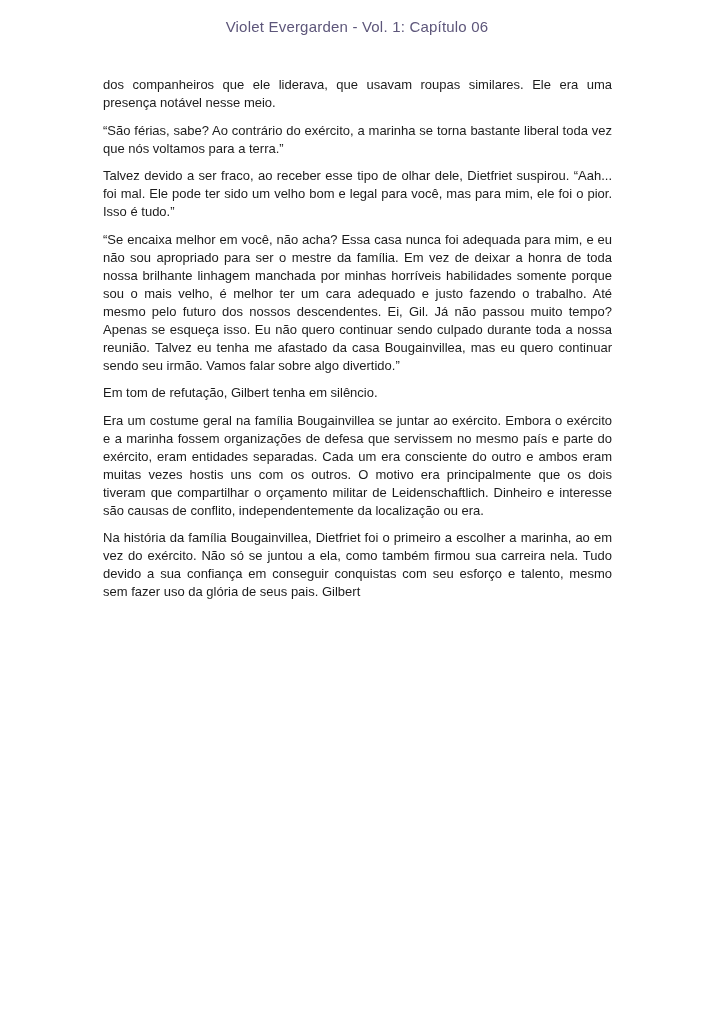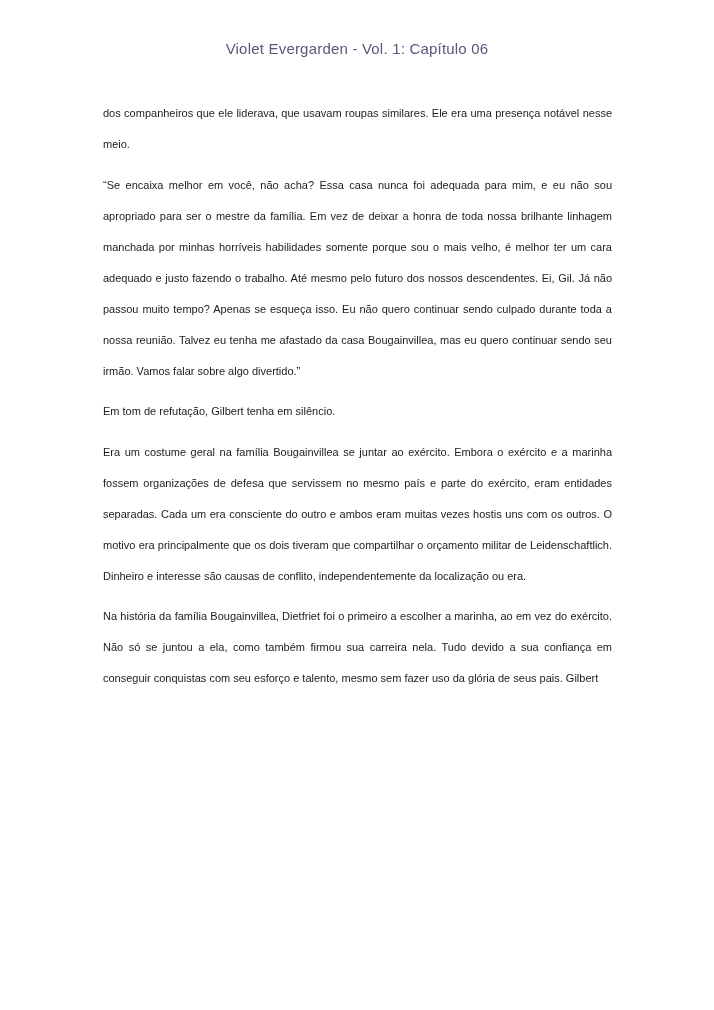--- a/index.html
+++ b/index.html
@@ -13,45 +13,47 @@
   }
   .page {
     position: relative;
     width: 714px;
     height: 1010px;
     background: var(--page-bg);
     font-family: "Liberation Sans", "DejaVu Sans", sans-serif;
     overflow: hidden;
   }
   .doc-title {
-    padding-top: 40px;
+    padding-top: 18px;
     text-align: center;
     font-size: 15px;
     font-weight: 400;
     letter-spacing: 0.2px;
     color: var(--title-color);
   }
   .doc-body {
     margin: 41px 102px 0 103px; 
     color: var(--text-color);
-    font-size: 11px;
-    line-height: 31px;
+    font-size: 13px;
+    line-height: 18px;
   }
   .doc-body p {
     text-align: justify;
     margin-bottom: 9.5px;
   }
   .doc-body p:last-child { margin-bottom: 15px; }
 </style>
 </head>
 <body>
 
 <div class="page">
   <div class="doc-title">Violet Evergarden - Vol. 1: Capítulo 06</div>
 
   <div class="doc-body">
     <p>dos companheiros que ele liderava, que usavam roupas similares. Ele era uma presença notável nesse meio.</p>
+    <p>“São férias, sabe? Ao contrário do exército, a marinha se torna bastante liberal toda vez que nós voltamos para a terra.”</p>
+    <p>Talvez devido a ser fraco, ao receber esse tipo de olhar dele, Dietfriet suspirou. “Aah... foi mal. Ele pode ter sido um velho bom e legal para você, mas para mim, ele foi o pior. Isso é tudo.”</p>
     <p>“Se encaixa melhor em você, não acha? Essa casa nunca foi adequada para mim, e eu não sou apropriado para ser o mestre da família. Em vez de deixar a honra de toda nossa brilhante linhagem manchada por minhas horríveis habilidades somente porque sou o mais velho, é melhor ter um cara adequado e justo fazendo o trabalho. Até mesmo pelo futuro dos nossos descendentes. Ei, Gil. Já não passou muito tempo? Apenas se esqueça isso. Eu não quero continuar sendo culpado durante toda a nossa reunião. Talvez eu tenha me afastado da casa Bougainvillea, mas eu quero continuar sendo seu irmão. Vamos falar sobre algo divertido.”</p>
     <p>Em tom de refutação, Gilbert tenha em silêncio.</p>
     <p>Era um costume geral na família Bougainvillea se juntar ao exército. Embora o exército e a marinha fossem organizações de defesa que servissem no mesmo país e parte do exército, eram entidades separadas. Cada um era consciente do outro e ambos eram muitas vezes hostis uns com os outros. O motivo era principalmente que os dois tiveram que compartilhar o orçamento militar de Leidenschaftlich. Dinheiro e interesse são causas de conflito, independentemente da localização ou era.</p>
     <p>Na história da família Bougainvillea, Dietfriet foi o primeiro a escolher a marinha, ao em vez do exército. Não só se juntou a ela, como também firmou sua carreira nela. Tudo devido a sua confiança em conseguir conquistas com seu esforço e talento, mesmo sem fazer uso da glória de seus pais. Gilbert</p>
   </div>
 </div>
 
 </body></html>

